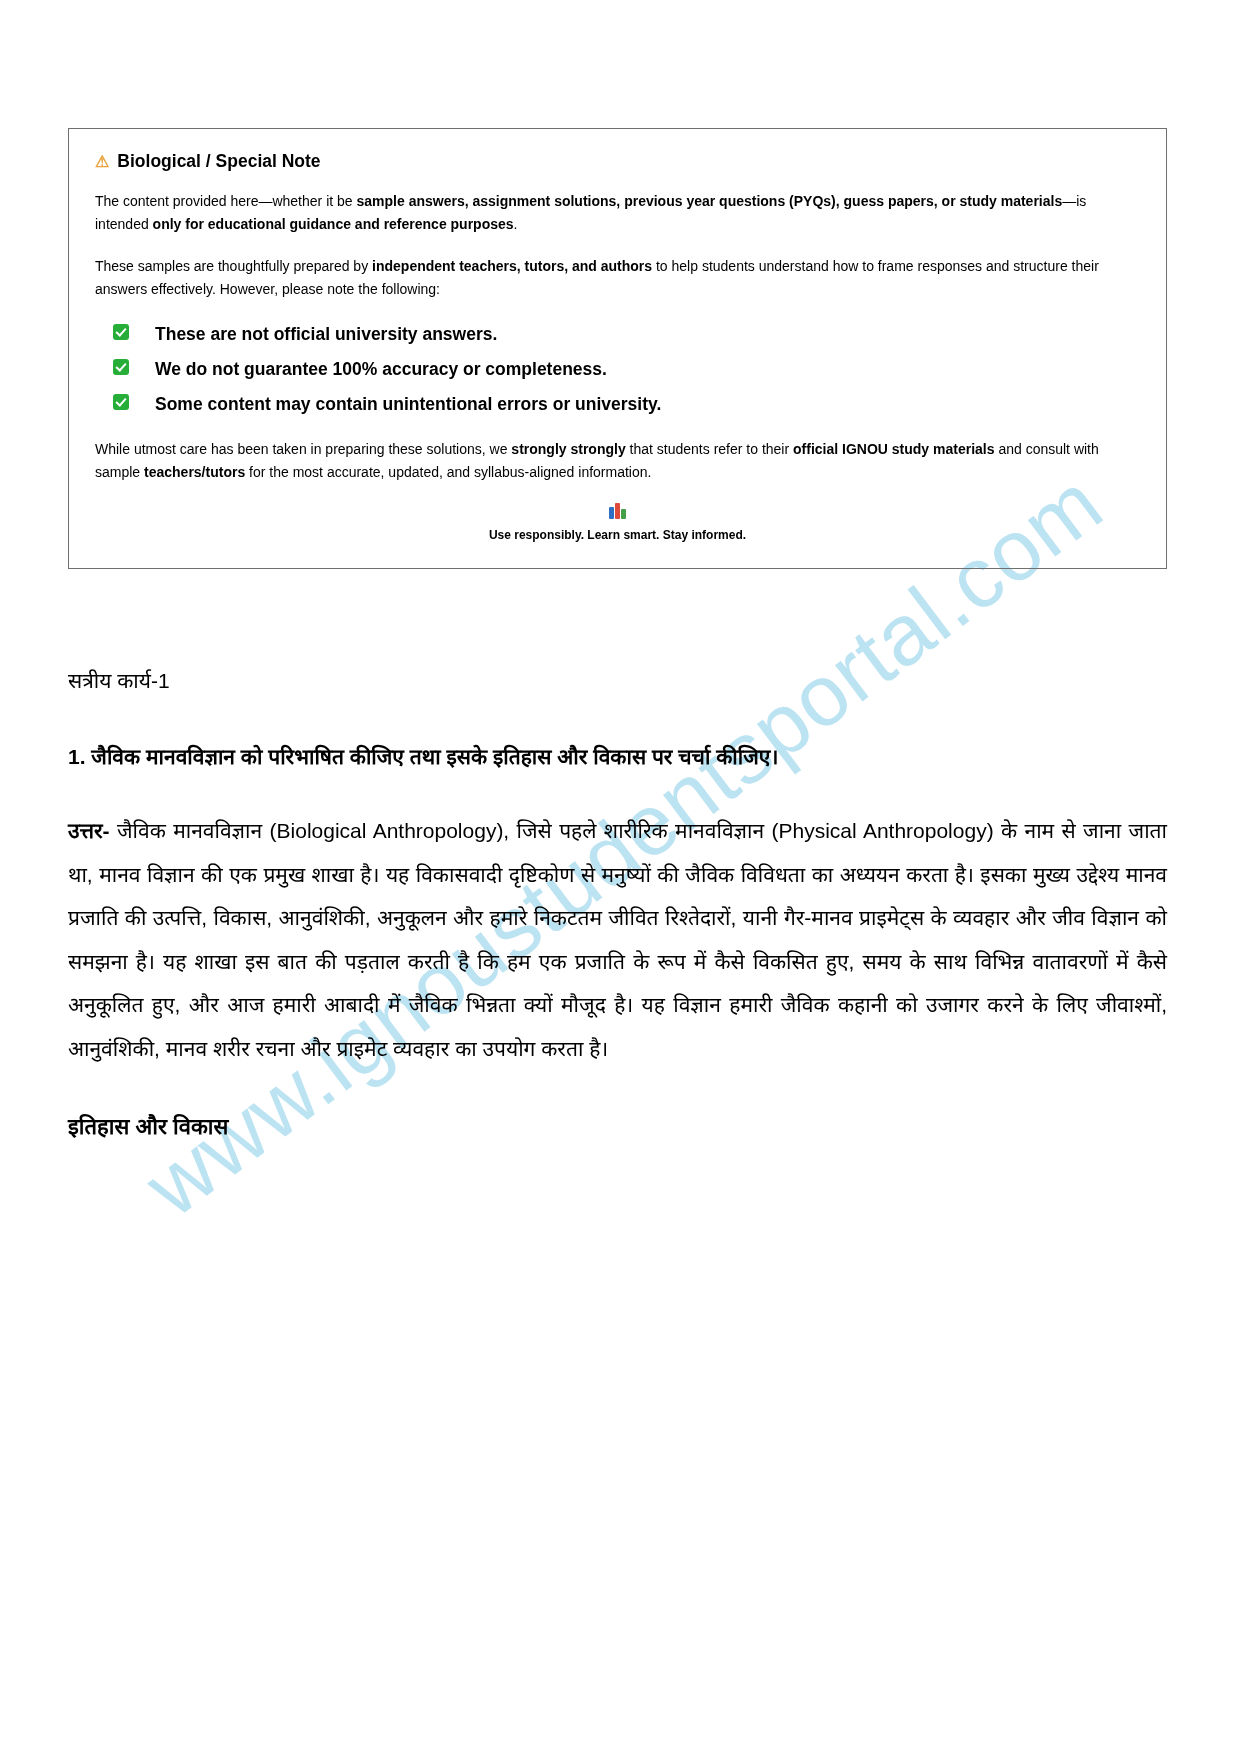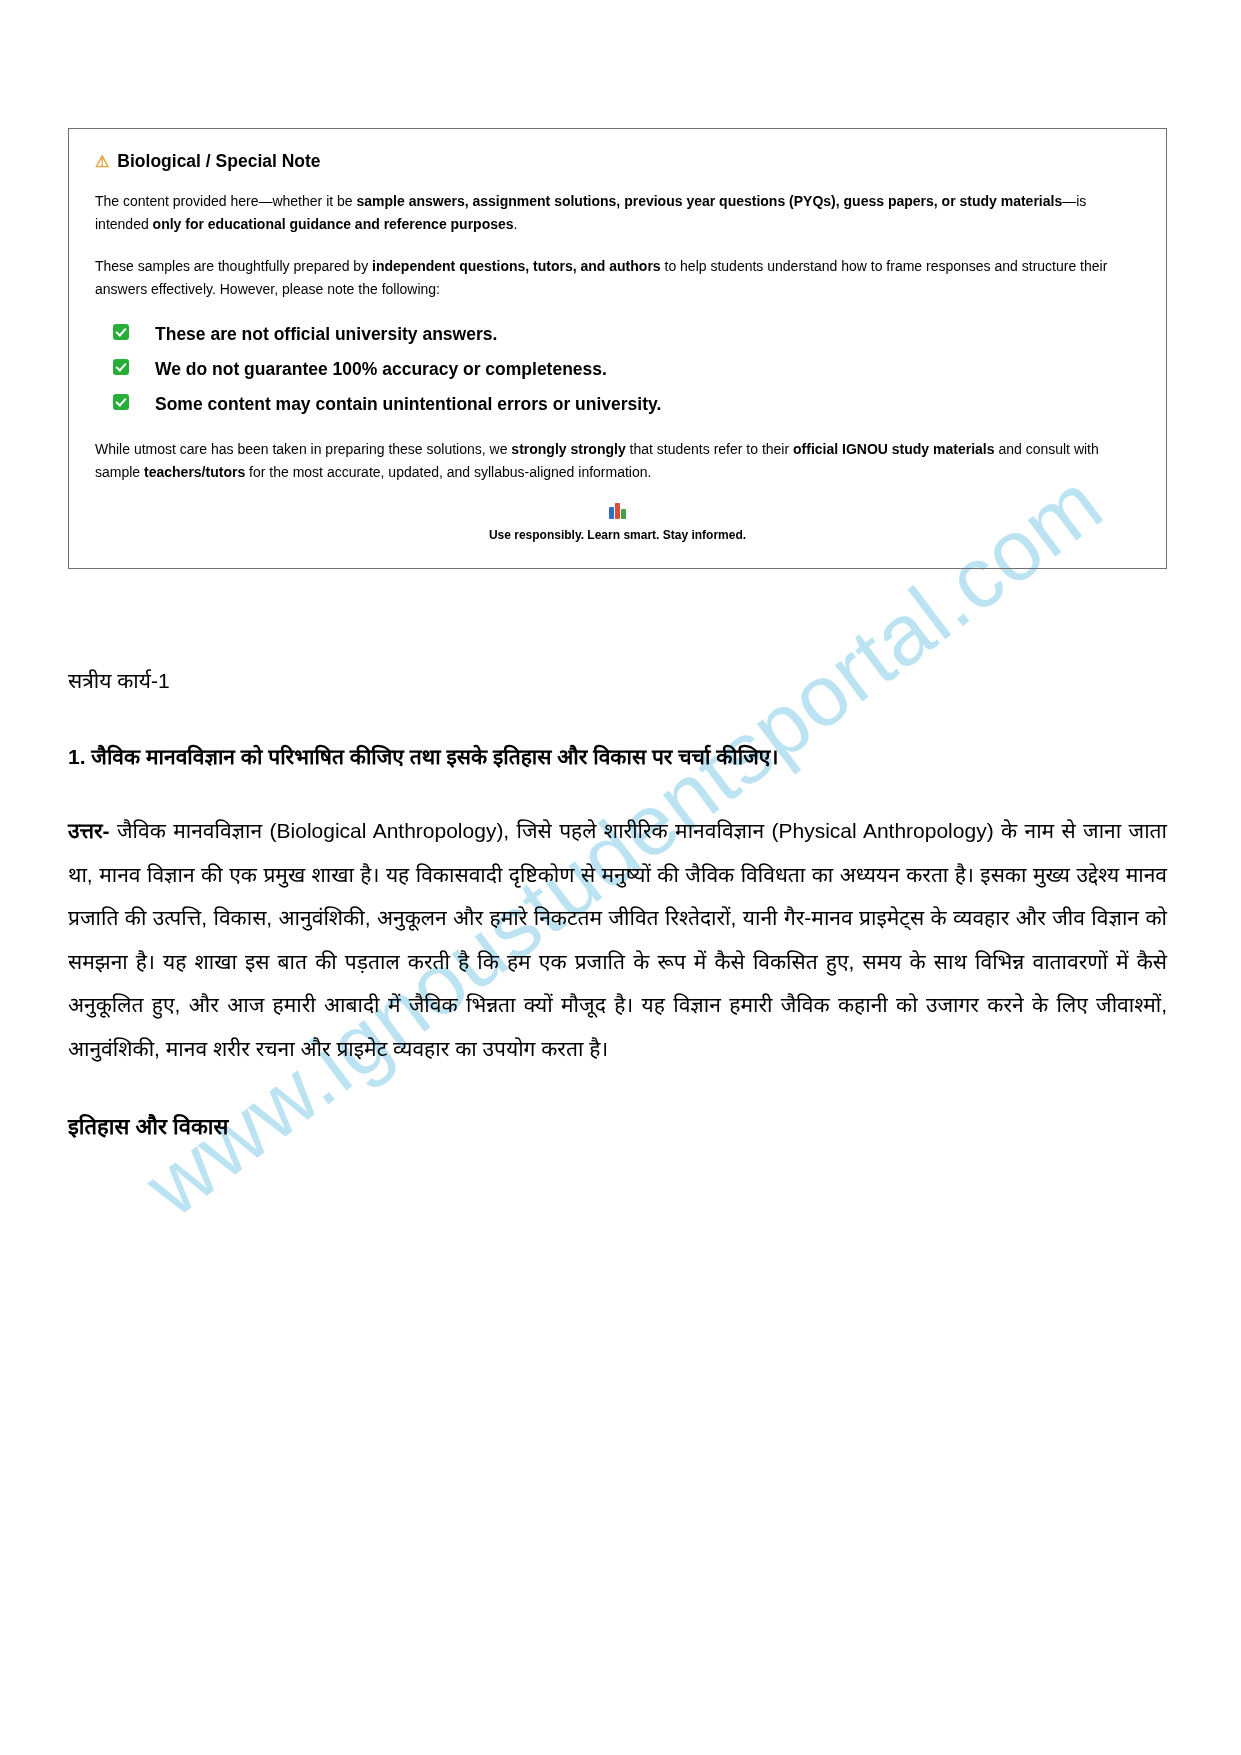--- a/index.html
+++ b/index.html
@@ -197,21 +197,21 @@
       <div class="disc-title">
         <span class="warn-icon">⚠</span>
         <span>Biological / Special Note</span>
       </div>
 
       <p class="disc-p">
         <span>The content provided here—whether it be </span><b>sample answers, assignment solutions, previous year questions (PYQs), guess papers, or study materials</b><span>—is intended </span><b>only for educational guidance and reference purposes</b><span>.</span>
       </p>
 
       <p class="disc-p">
-        <span>These samples are thoughtfully prepared by </span><b>independent questions, tutors, and authors</b><span> to help students understand how to frame responses and structure their answers effectively. However, please note the following:</span>
+        <span>These samples are thoughtfully prepared by </span><b>independent teachers, tutors, and authors</b><span> to help students understand how to frame responses and structure their answers effectively. However, please note the following:</span>
       </p>
 
       <ul class="check-list">
         <li>
           <span class="check-box"></span>
           <span>These are not official university answers.</span>
         </li>
         <li>
           <span class="check-box"></span>
           <span>We do not guarantee 100% accuracy or completeness.</span>

